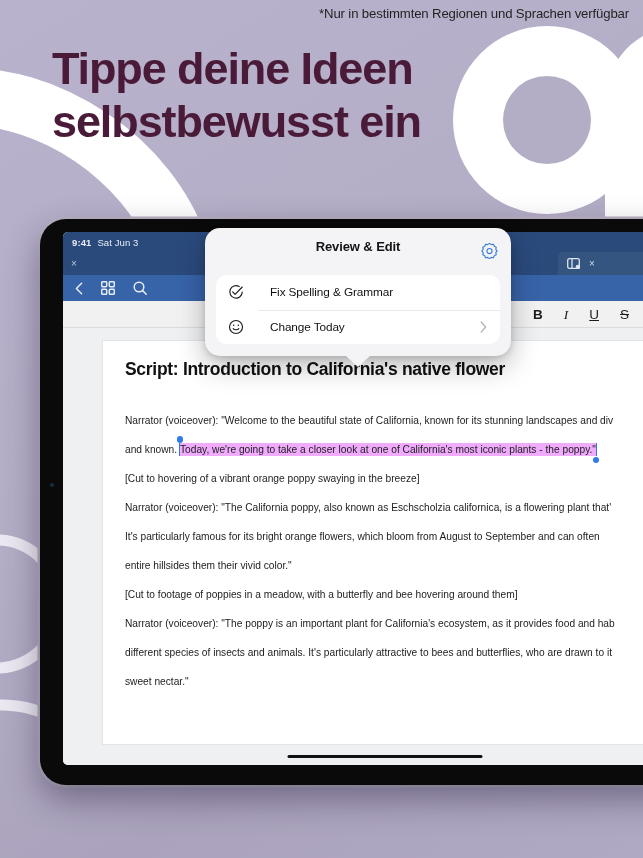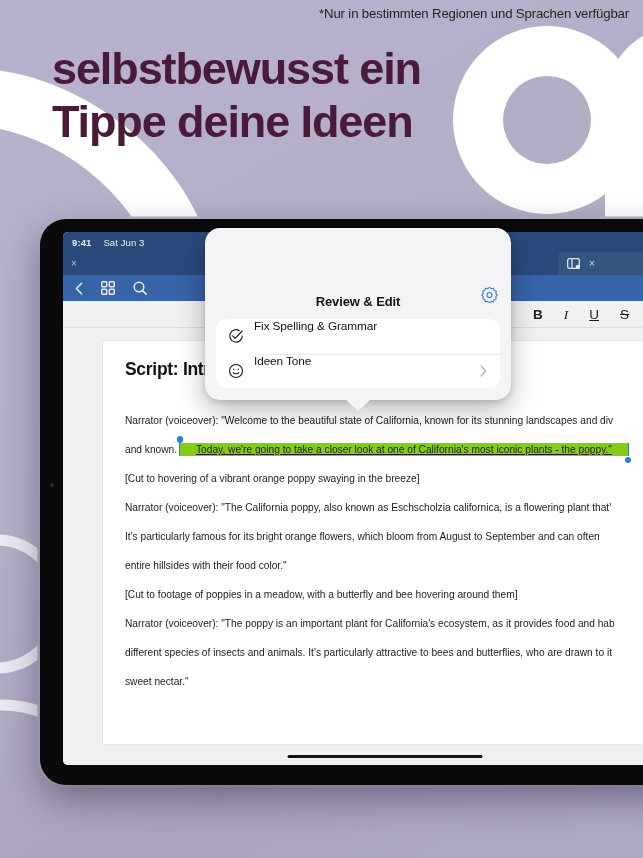--- a/index.html
+++ b/index.html
@@ -101,21 +101,21 @@
   
   .statusbar {
     height:20px;
     background:#2a4a7c;
     color:#e8edf5;
     font-size:9.5px;
     display:flex; align-items:center;
     padding-left:9px;
     letter-spacing:.1px;
   }
-  .statusbar .time { font-weight:600; margin-right:12px; }
+  .statusbar .time { font-weight:600; margin-right:6px; }
 
   
   .tabstrip {
     height:23px;
     background:#2a4a7c;
     display:flex; align-items:center;
     position:relative;
     color:#cfd9e8;
     font-size:9px;
   }
@@ -199,25 +199,24 @@
     margin-bottom:26px;
   }
   .para {
     font-size:10.2px;
     color:#1c1c1c;
     line-height:29px;
     white-space:nowrap;
     letter-spacing:0px;
   }
   .sel {
-    background:#84cc16;
-    position:relative;
-    padding:1px 16px;
+    background:#f0abfc;
+    position:relative;
+    padding:1px 0;
     box-shadow:-1px 0 0 #2f7bea, 1px 0 0 #2f7bea;
-    text-decoration:underline;
   }
   .sel::before, .sel::after {
     content:"";
     position:absolute;
     width:6.5px; height:6.5px;
     border-radius:50%;
     background:#2f7bea;
   }
   .sel::before { left:-3.2px; top:-7px; }
   .sel::after  { right:-3.2px; bottom:-7px; }
@@ -246,44 +245,44 @@
   #popup .tail {
     position:absolute;
     left:50%; margin-left:-13px;
     bottom:-11px;
     width:26px; height:12px;
     background:#f4f4f6;
     clip-path:polygon(0 0, 100% 0, 50% 100%);
     border-radius:0 0 9px 9px;
   }
   .popup-head {
-    display:flex; align-items:flex-end; justify-content:center;
+    display:flex; align-items:flex-start; justify-content:center;
     position:relative;
     height:26px;
     margin-bottom:10px;
-    margin-top:44px;
   }
   .popup-title {
     font-size:13px; font-weight:bold; color:#141414;
     letter-spacing:-.1px;
   }
   .popup-gear {
     position:absolute; right:2px; top:3px;
     display:flex;
   }
   .menu-card {
     background:#ffffff;
     border-radius:11px;
     overflow:hidden;
   }
   .menu-item {
     height:34.5px;
-    display:flex; 
+    display:flex; align-items:center;
     padding:0 12px;
     position:relative;
+    gap:16px;
   }
   .menu-item + .menu-item::before {
     content:"";
     position:absolute;
     left:42px; right:0; top:0;
     height:1px; background:#e9e9ea;
   }
   .menu-item .mi-icon {
     width:26px;
     display:flex; align-items:center; justify-content:flex-start;
@@ -320,22 +319,22 @@
   <svg class="deco-g-bot" viewBox="0 0 230 250">
     <circle cx="92" cy="84" r="64" fill="none" stroke="#f1eef5" stroke-width="11"></circle>
     <path d="M152 70 L152 250" fill="none" stroke="#f1eef5" stroke-width="11"></path>
     <path d="M152 74 C152 34 182 10 222 12" fill="none" stroke="#f1eef5" stroke-width="11"></path>
     <path d="M40 200 C78 178 124 182 152 200" fill="none" stroke="#f1eef5" stroke-width="11"></path>
   </svg>
 
   <div class="disclaimer">*Nur in bestimmten Regionen und Sprachen verfügbar</div>
 
   <div class="headline">
+    <div>Tippe deine Ideen</div>
     <div>selbstbewusst ein</div>
-    <div>Tippe deine Ideen</div>
   </div>
 </div>
 
 <div id="device">
   <div class="bezel">
     <div class="camera"></div>
 
     <div class="screen">
 
       <div class="statusbar">
@@ -406,21 +405,21 @@
           <div class="para">
             <span>[Cut to hovering of a vibrant orange poppy swaying in the breeze]</span>
           </div>
           <div class="para">
             <span>Narrator (voiceover): "The California poppy, also known as Eschscholzia californica, is a flowering plant that'</span>
           </div>
           <div class="para">
             <span>It's particularly famous for its bright orange flowers, which bloom from August to September and can often</span>
           </div>
           <div class="para">
-            <span>entire hillsides with their food color."</span>
+            <span>entire hillsides them their vivid color."</span>
           </div>
           <div class="para">
             <span>[Cut to footage of poppies in a meadow, with a butterfly and bee hovering around them]</span>
           </div>
           <div class="para">
             <span>Narrator (voiceover): "The poppy is an important plant for California's ecosystem, as it provides food and hab</span>
           </div>
           <div class="para">
             <span>different species of insects and animals. It's particularly attractive to bees and butterflies, who are drawn to it</span>
           </div>
@@ -463,21 +462,21 @@
 
     <div class="menu-item">
       <span class="mi-icon">
         <svg width="16" height="16" viewBox="0 0 18 18">
           <circle cx="9" cy="9" r="7.3" fill="none" stroke="#1c1c1e" stroke-width="1.3"></circle>
           <circle cx="6.4" cy="7" r="0.85" fill="#1c1c1e"></circle>
           <circle cx="11.6" cy="7" r="0.85" fill="#1c1c1e"></circle>
           <path d="M5.8 10.8 C6.9 12.5 11.1 12.5 12.2 10.8" fill="none" stroke="#1c1c1e" stroke-width="1.25" stroke-linecap="round"></path>
         </svg>
       </span>
-      <span class="mi-label">Ideen Tone</span>
+      <span class="mi-label">Change Today</span>
       <span class="mi-chev">
         <svg width="7" height="12" viewBox="0 0 7 12">
           <path d="M1.2 1 L5.6 6 L1.2 11" fill="none" stroke="#b6b6ba" stroke-width="1.4" stroke-linecap="round" stroke-linejoin="round"></path>
         </svg>
       </span>
     </div>
 
 
   </div>
 </div>

